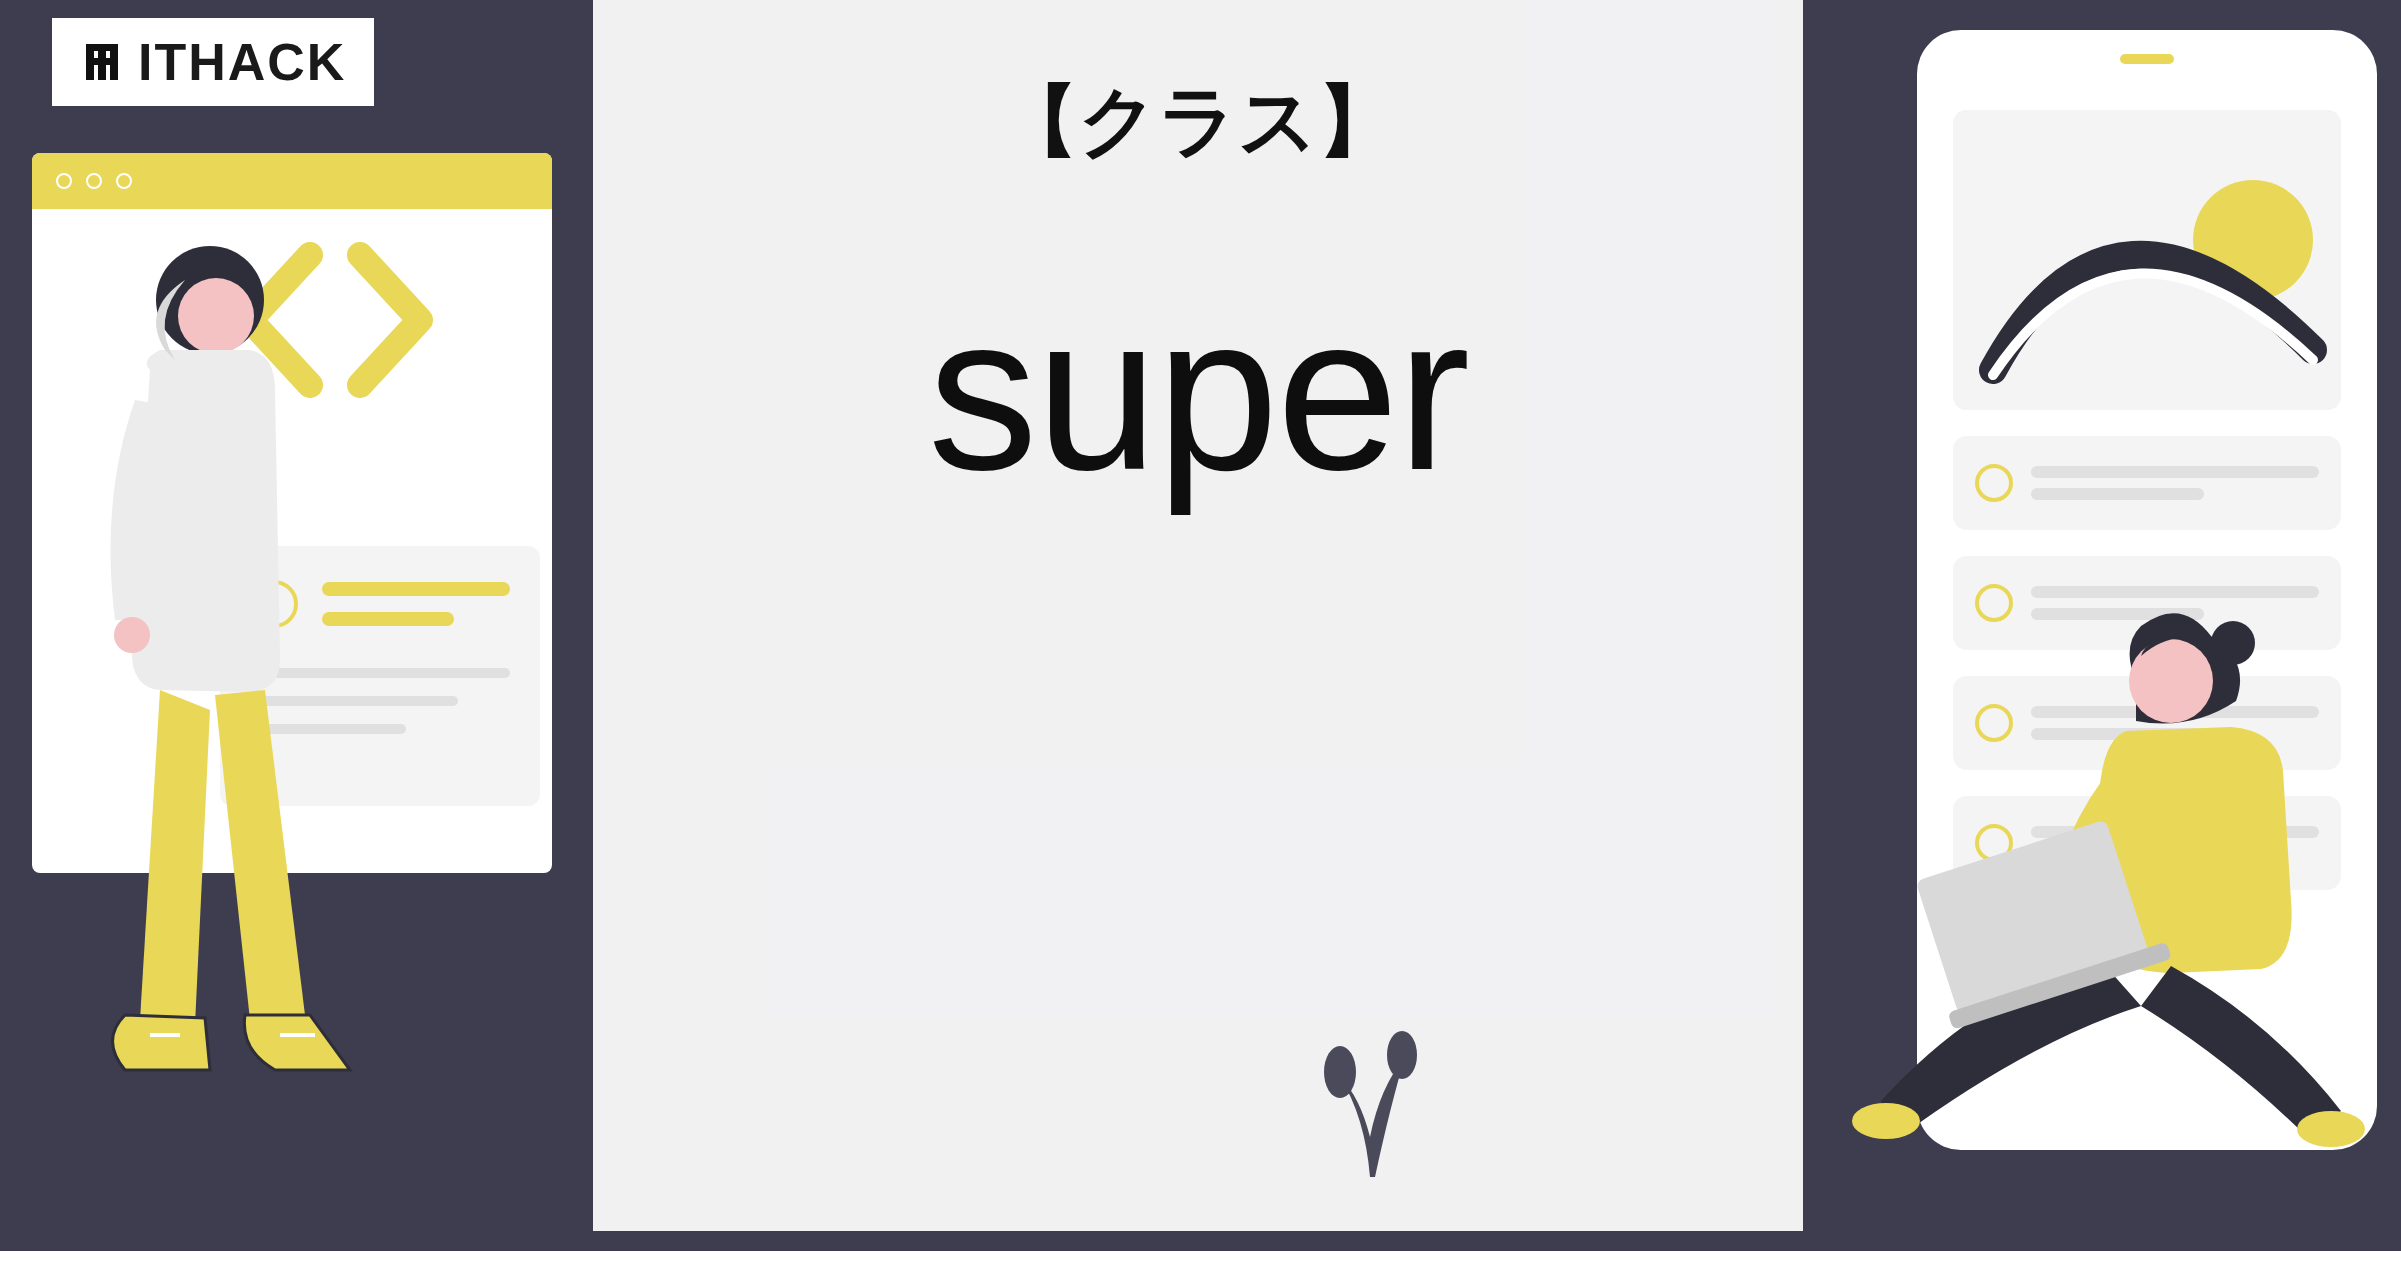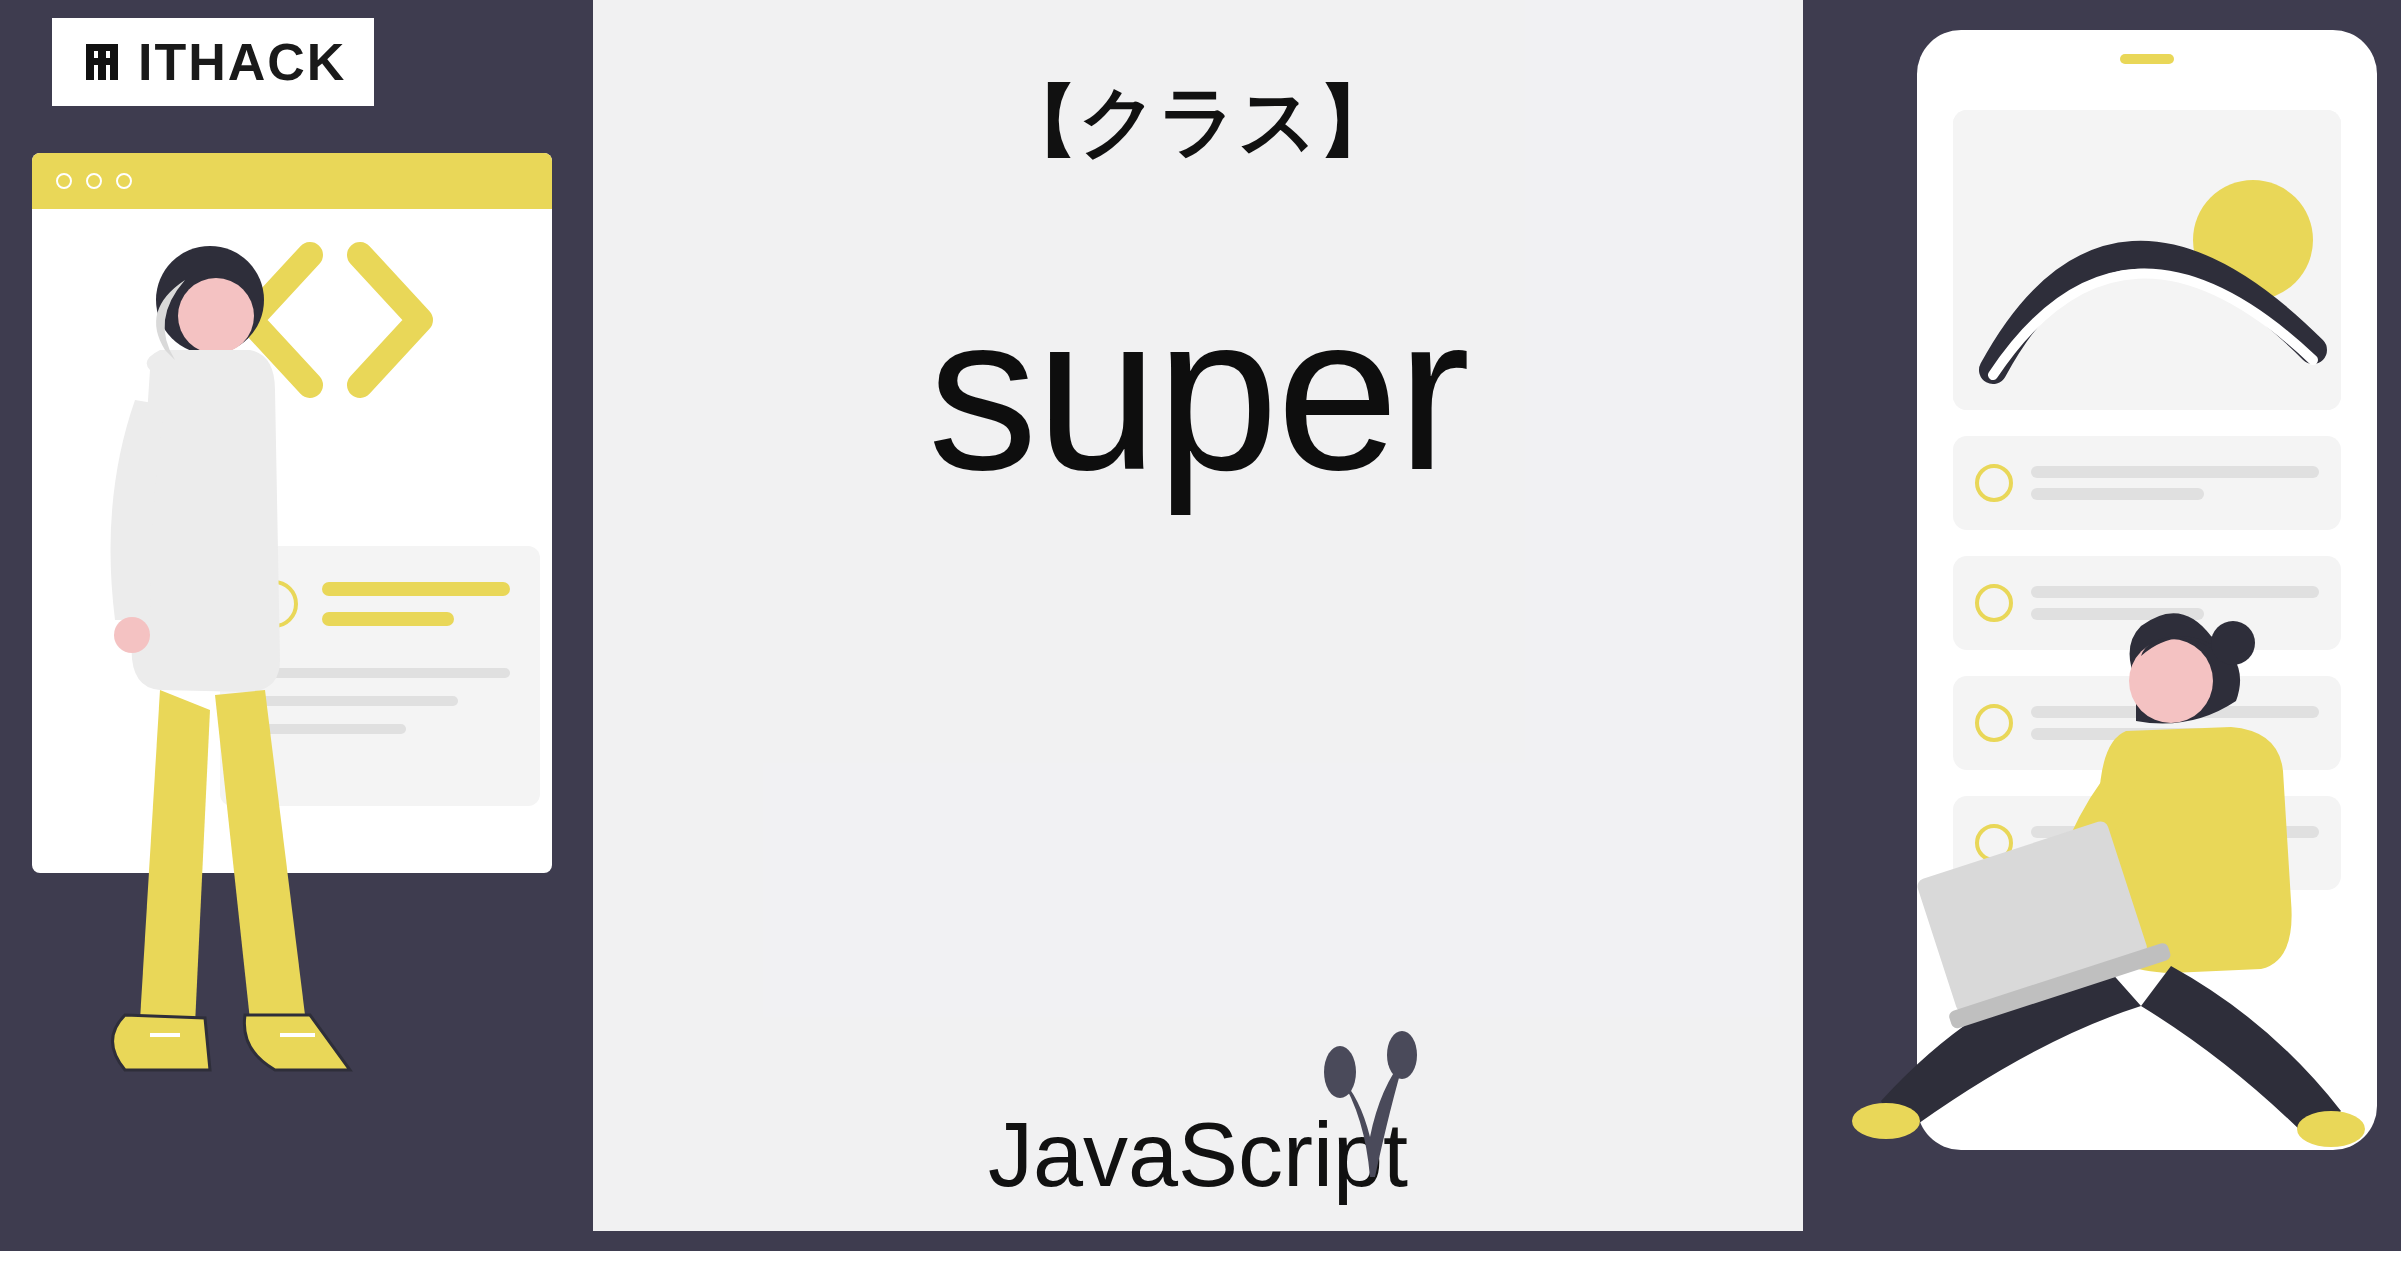--- a/index.html
+++ b/index.html
@@ -271,21 +271,20 @@
     <path d="M205 775 Q200 810 235 830 L310 830 L270 775 Z" fill="#E9D758" stroke="#2E2E3A" stroke-width="3"></path>
 
     <line x1="110" y1="795" x2="140" y2="795" stroke="#fff" stroke-width="4"></line>
     <line x1="240" y1="795" x2="275" y2="795" stroke="#fff" stroke-width="4"></line>
   </svg>
 </div>
 
 <div class="center-card">
   <div class="subtitle">【クラス】</div>
   <div class="main-title">super</div>
-  <div class="bottom-label">JavaScript</div>
 </div>
 
 <div class="plant">
   <svg width="120" height="180" viewBox="0 0 120 180">
     <path d="M60 180 Q55 120 30 80 Q50 100 60 140 Q70 90 95 60 Q80 110 65 180 Z" fill="#4A4A5A"></path>
     <ellipse cx="30" cy="75" rx="16" ry="26" fill="#4A4A5A"></ellipse>
     <ellipse cx="92" cy="58" rx="15" ry="24" fill="#4A4A5A"></ellipse>
   </svg>
 </div>
 

